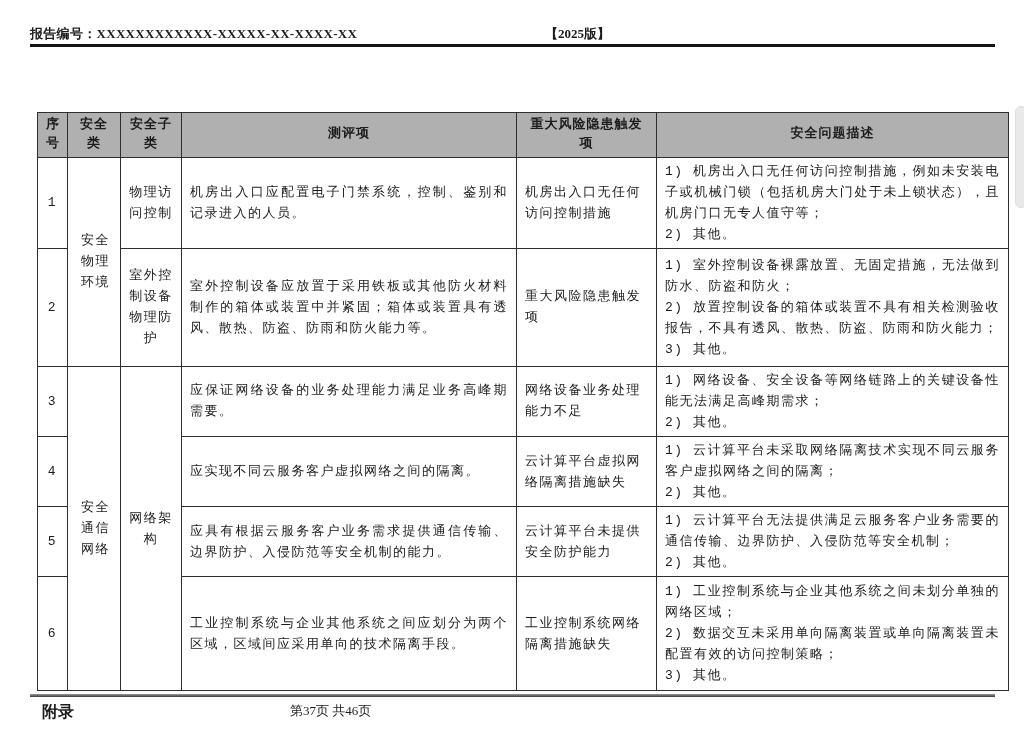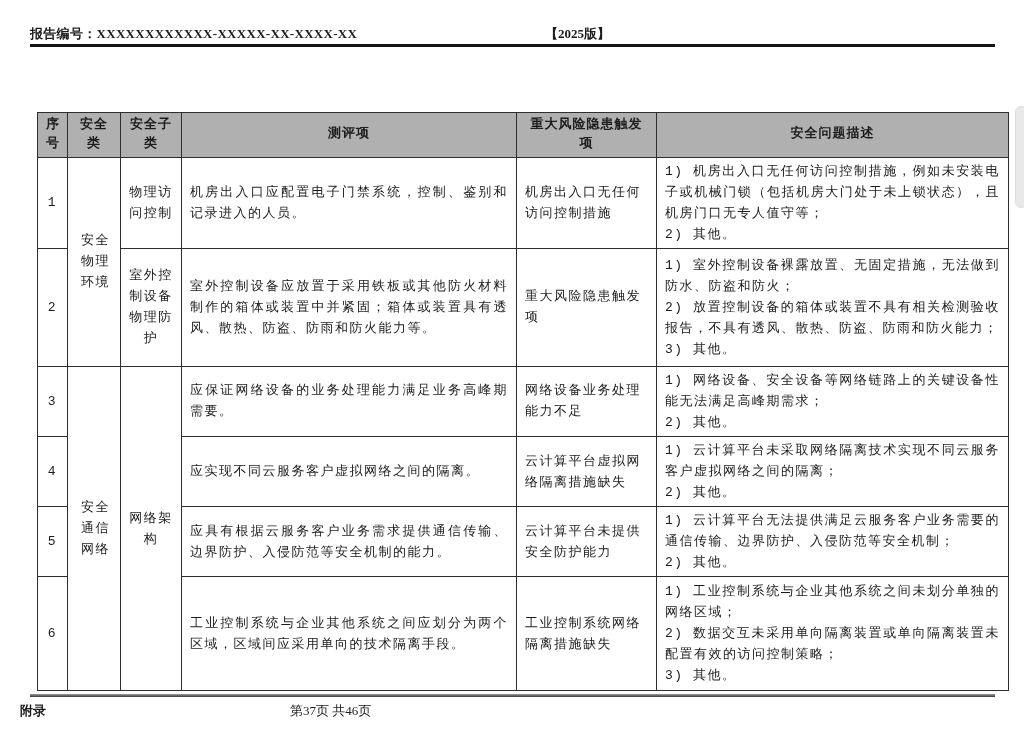--- a/index.html
+++ b/index.html
@@ -22,21 +22,21 @@
        text-align: center; vertical-align: middle; padding: 3px 8px; line-height: 1.45; }
   td { font-size: 13px; letter-spacing: 1.5px; line-height: 1.62; vertical-align: middle; padding: 3px 8px; }
   td.c-center { text-align: center; padding: 3px 2px; }
   td.c-class  { text-align: right; padding: 1px 10px; }
   td.c-item   { text-align: justify; }
   td.c-trigger{ text-align: left; }
   td.c-desc   { white-space: pre-line; text-align: justify; }
 
   .footer-rule { position: absolute; top: 694px; left: 30px; width: 965px; height: 3px;
                  background: linear-gradient(#9a9a9a, #3a3a3a); }
-  .footer-left { position: absolute; top: 702px; left: 20px; font-size: 13px; font-weight: bold; }
+  .footer-left { position: absolute; top: 702px; left: 42px; font-size: 16px; font-weight: bold; }
   .footer-page { position: absolute; top: 702px; left: 290px; font-size: 13px; font-weight: normal; }
 
   .scrollbar-thumb { position: absolute; top: 106px; right: -3px; width: 12px; height: 102px;
                      background: #e9e9e9; border: 1px solid #dcdcdc; border-radius: 6px; }
 </style>
 </head>
 <body>
 
 <div class="page">
 

